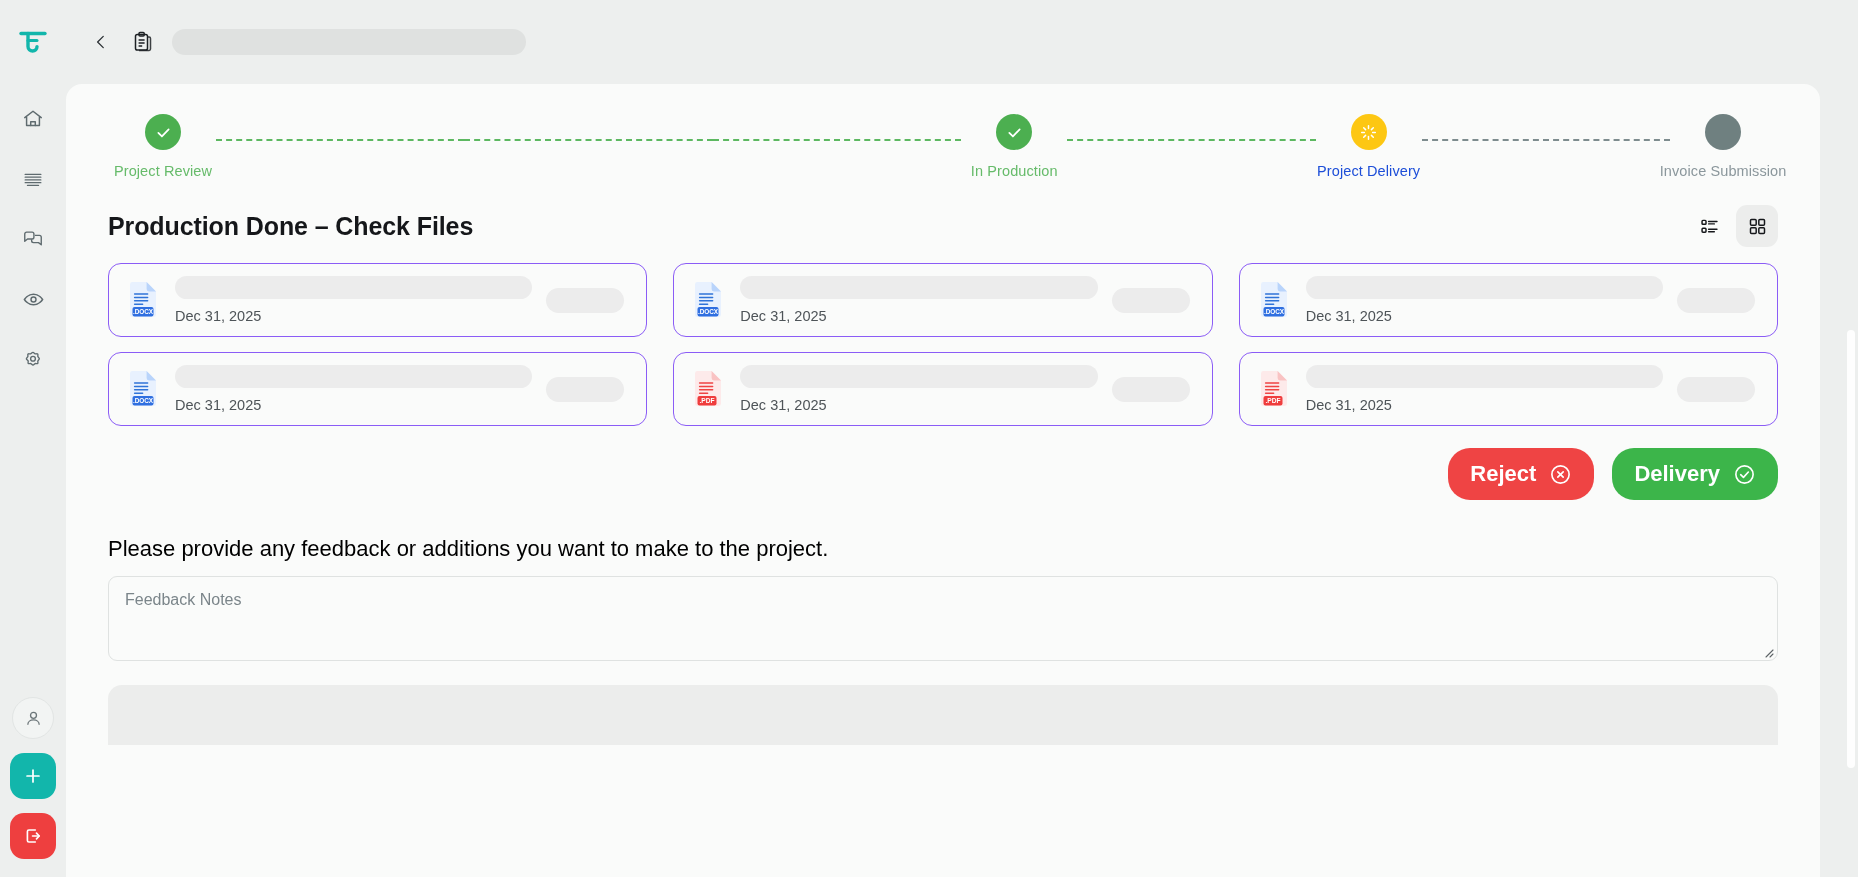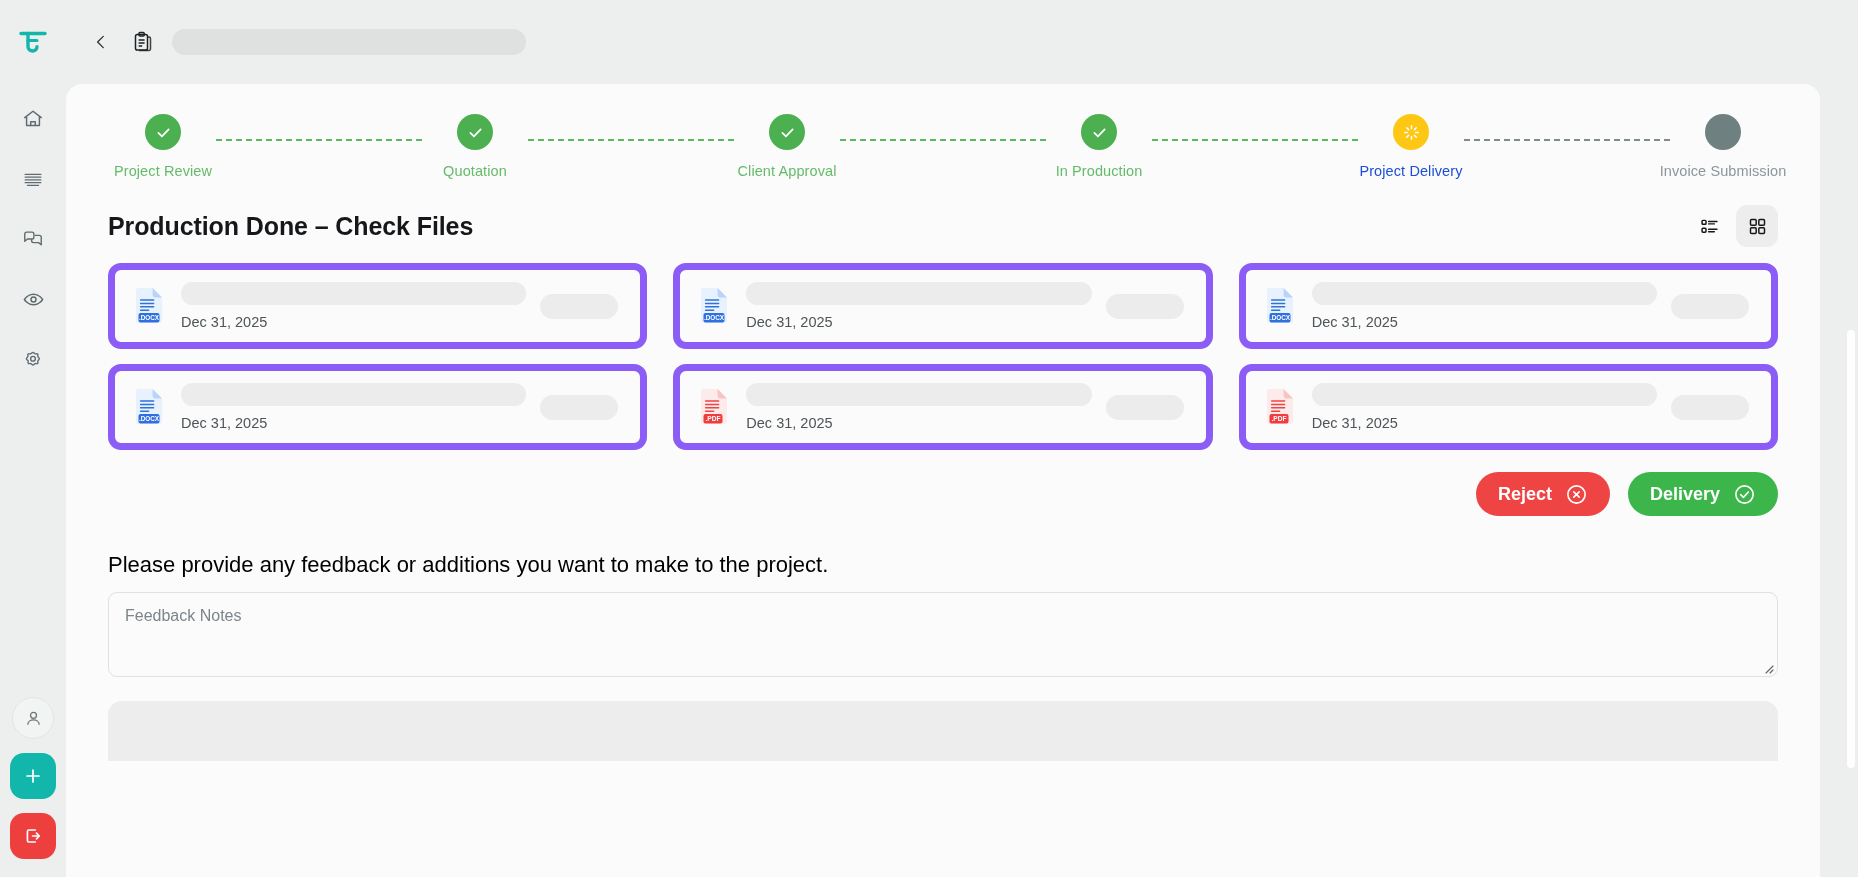--- a/index.html
+++ b/index.html
@@ -113,44 +113,44 @@
 
   
   .file-grid {
     display: grid;
     grid-template-columns: repeat(3, 1fr);
     gap: 15px 26px;
     margin-bottom: 22px;
   }
   .file-card {
     background: #fafbfa;
-    border: 7px solid #8b5cf6;
+    border: 1px solid #8b5cf6;
     border-radius: 13px;
-    height: 86px;
+    height: 74px;
     display: flex; align-items: center;
     padding: 0 22px 0 18px;
     gap: 14px;
     cursor: pointer;
     position: relative;
   }
   .file-icon { width: 34px; height: 38px; flex: 0 0 34px; position: relative; }
   .file-mid { flex: 1; min-width: 0; display: flex; flex-direction: column; gap: 9px; }
   .name-skeleton { height: 23px; border-radius: 12px; background: #ececec; width: 100%; }
   .file-date { font-size: 14.5px; color: #4e5458; white-space: nowrap; }
   .file-btn-skeleton { width: 78px; height: 25px; border-radius: 13px; background: #ececec; flex: 0 0 78px; }
 
   
   .review-line { font-size: 16.5px; color: #16181b; margin-bottom: 18px; }
 
   
   .actions { display: flex; justify-content: flex-end; gap: 18px; margin-bottom: 36px; }
   .btn {
     display: inline-flex; align-items: center; gap: 13px;
-    height: 44px; padding: 0 22px; border: none; border-radius: 22px;
-    font-size: 18px; font-weight: 700; color: #fff; cursor: pointer;
+    height: 52px; padding: 0 22px; border: none; border-radius: 22px;
+    font-size: 22px; font-weight: 700; color: #fff; cursor: pointer;
     font-family: "Liberation Sans", sans-serif;
   }
   .btn-reject { background: #ef4444; }
   .btn-approve { background: #3cb54a; }
 
   
   .fb-title { font-size: 28px; font-weight: 800; color: #111315; letter-spacing: -0.4px; margin-bottom: 9px; }
   .fb-sub { font-size: 22px; color: #000000; margin-bottom: 14px; }
   .fb-area {
     width: 100%; height: 85px;
@@ -281,40 +281,24 @@
               <svg width="19" height="19" viewBox="0 0 24 24" fill="none" stroke="#fff" stroke-width="2.2" stroke-linecap="round" stroke-linejoin="round">
                   <path d="M5.5 12.5 10 17l8.5-9"></path>
                 </svg>
             </div>
             <div class="step-label done">Project Review</div>
           </div>
           <div class="connector">
               <div class="dash"></div>
             </div>
 
-          <div class="step">
-            <div class="step-circle done">
-              <svg width="19" height="19" viewBox="0 0 24 24" fill="none" stroke="#fff" stroke-width="2.2" stroke-linecap="round" stroke-linejoin="round">
-                  <path d="M5.5 12.5 10 17l8.5-9"></path>
-                </svg>
-            </div>
-            <div class="step-label done">Quotation</div>
-          </div>
           <div class="connector">
               <div class="dash"></div>
             </div>
 
-          <div class="step">
-            <div class="step-circle done">
-              <svg width="19" height="19" viewBox="0 0 24 24" fill="none" stroke="#fff" stroke-width="2.2" stroke-linecap="round" stroke-linejoin="round">
-                  <path d="M5.5 12.5 10 17l8.5-9"></path>
-                </svg>
-            </div>
-            <div class="step-label done">Client Approval</div>
-          </div>
           <div class="connector">
               <div class="dash"></div>
             </div>
 
           <div class="step">
             <div class="step-circle done">
               <svg width="19" height="19" viewBox="0 0 24 24" fill="none" stroke="#fff" stroke-width="2.2" stroke-linecap="round" stroke-linejoin="round">
                   <path d="M5.5 12.5 10 17l8.5-9"></path>
                 </svg>
             </div>

